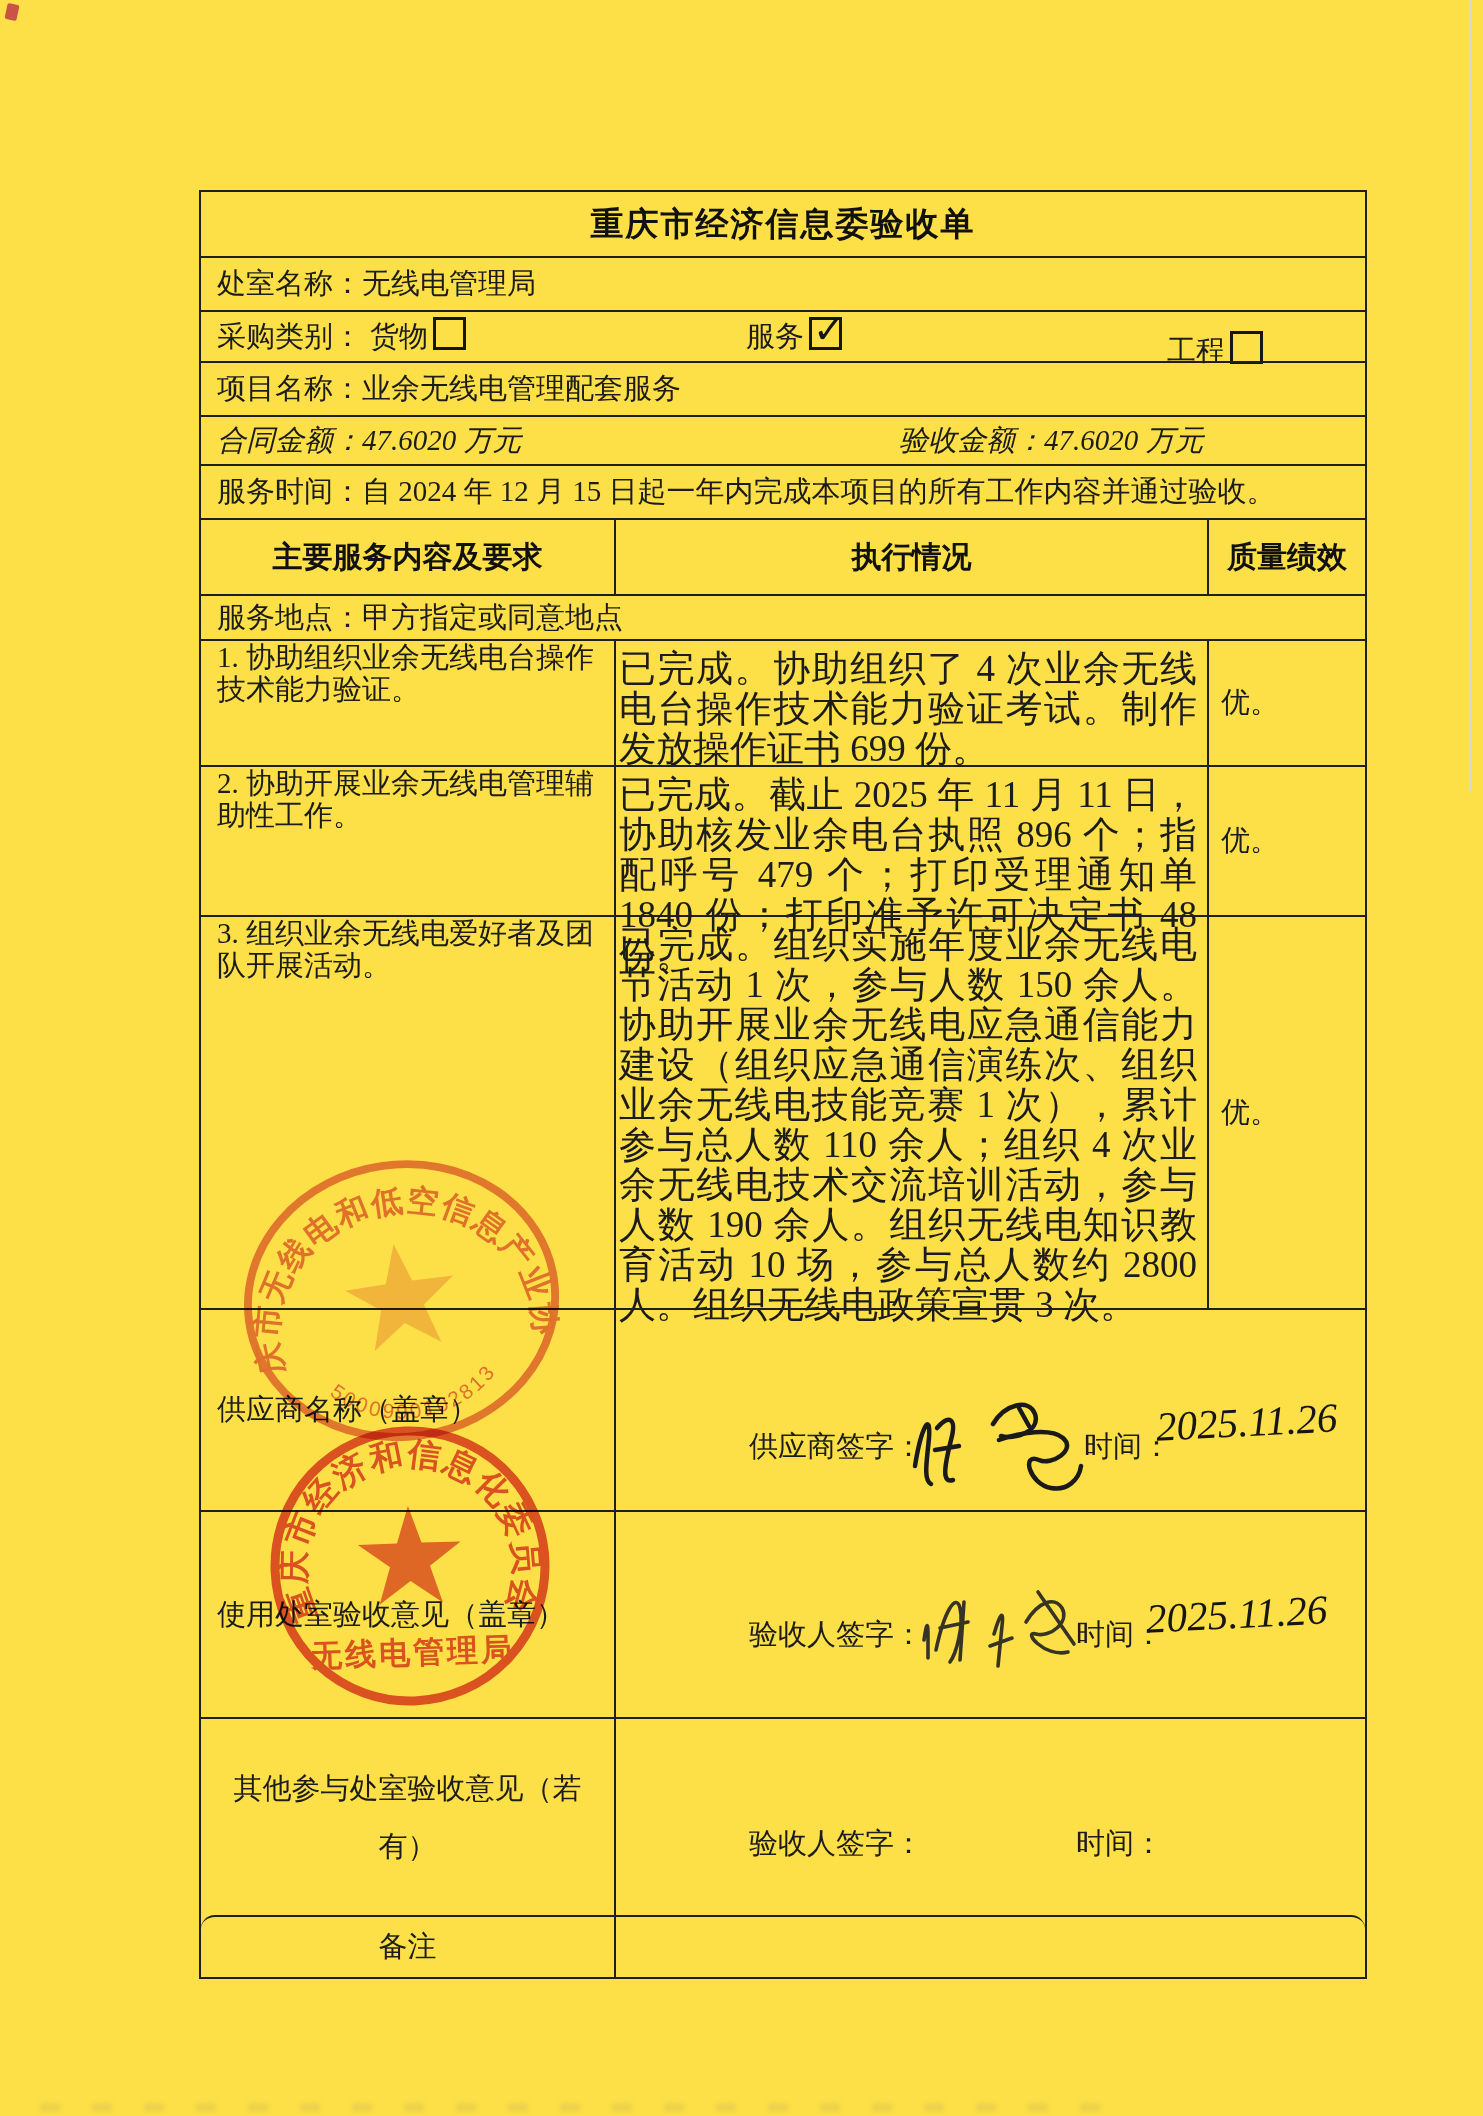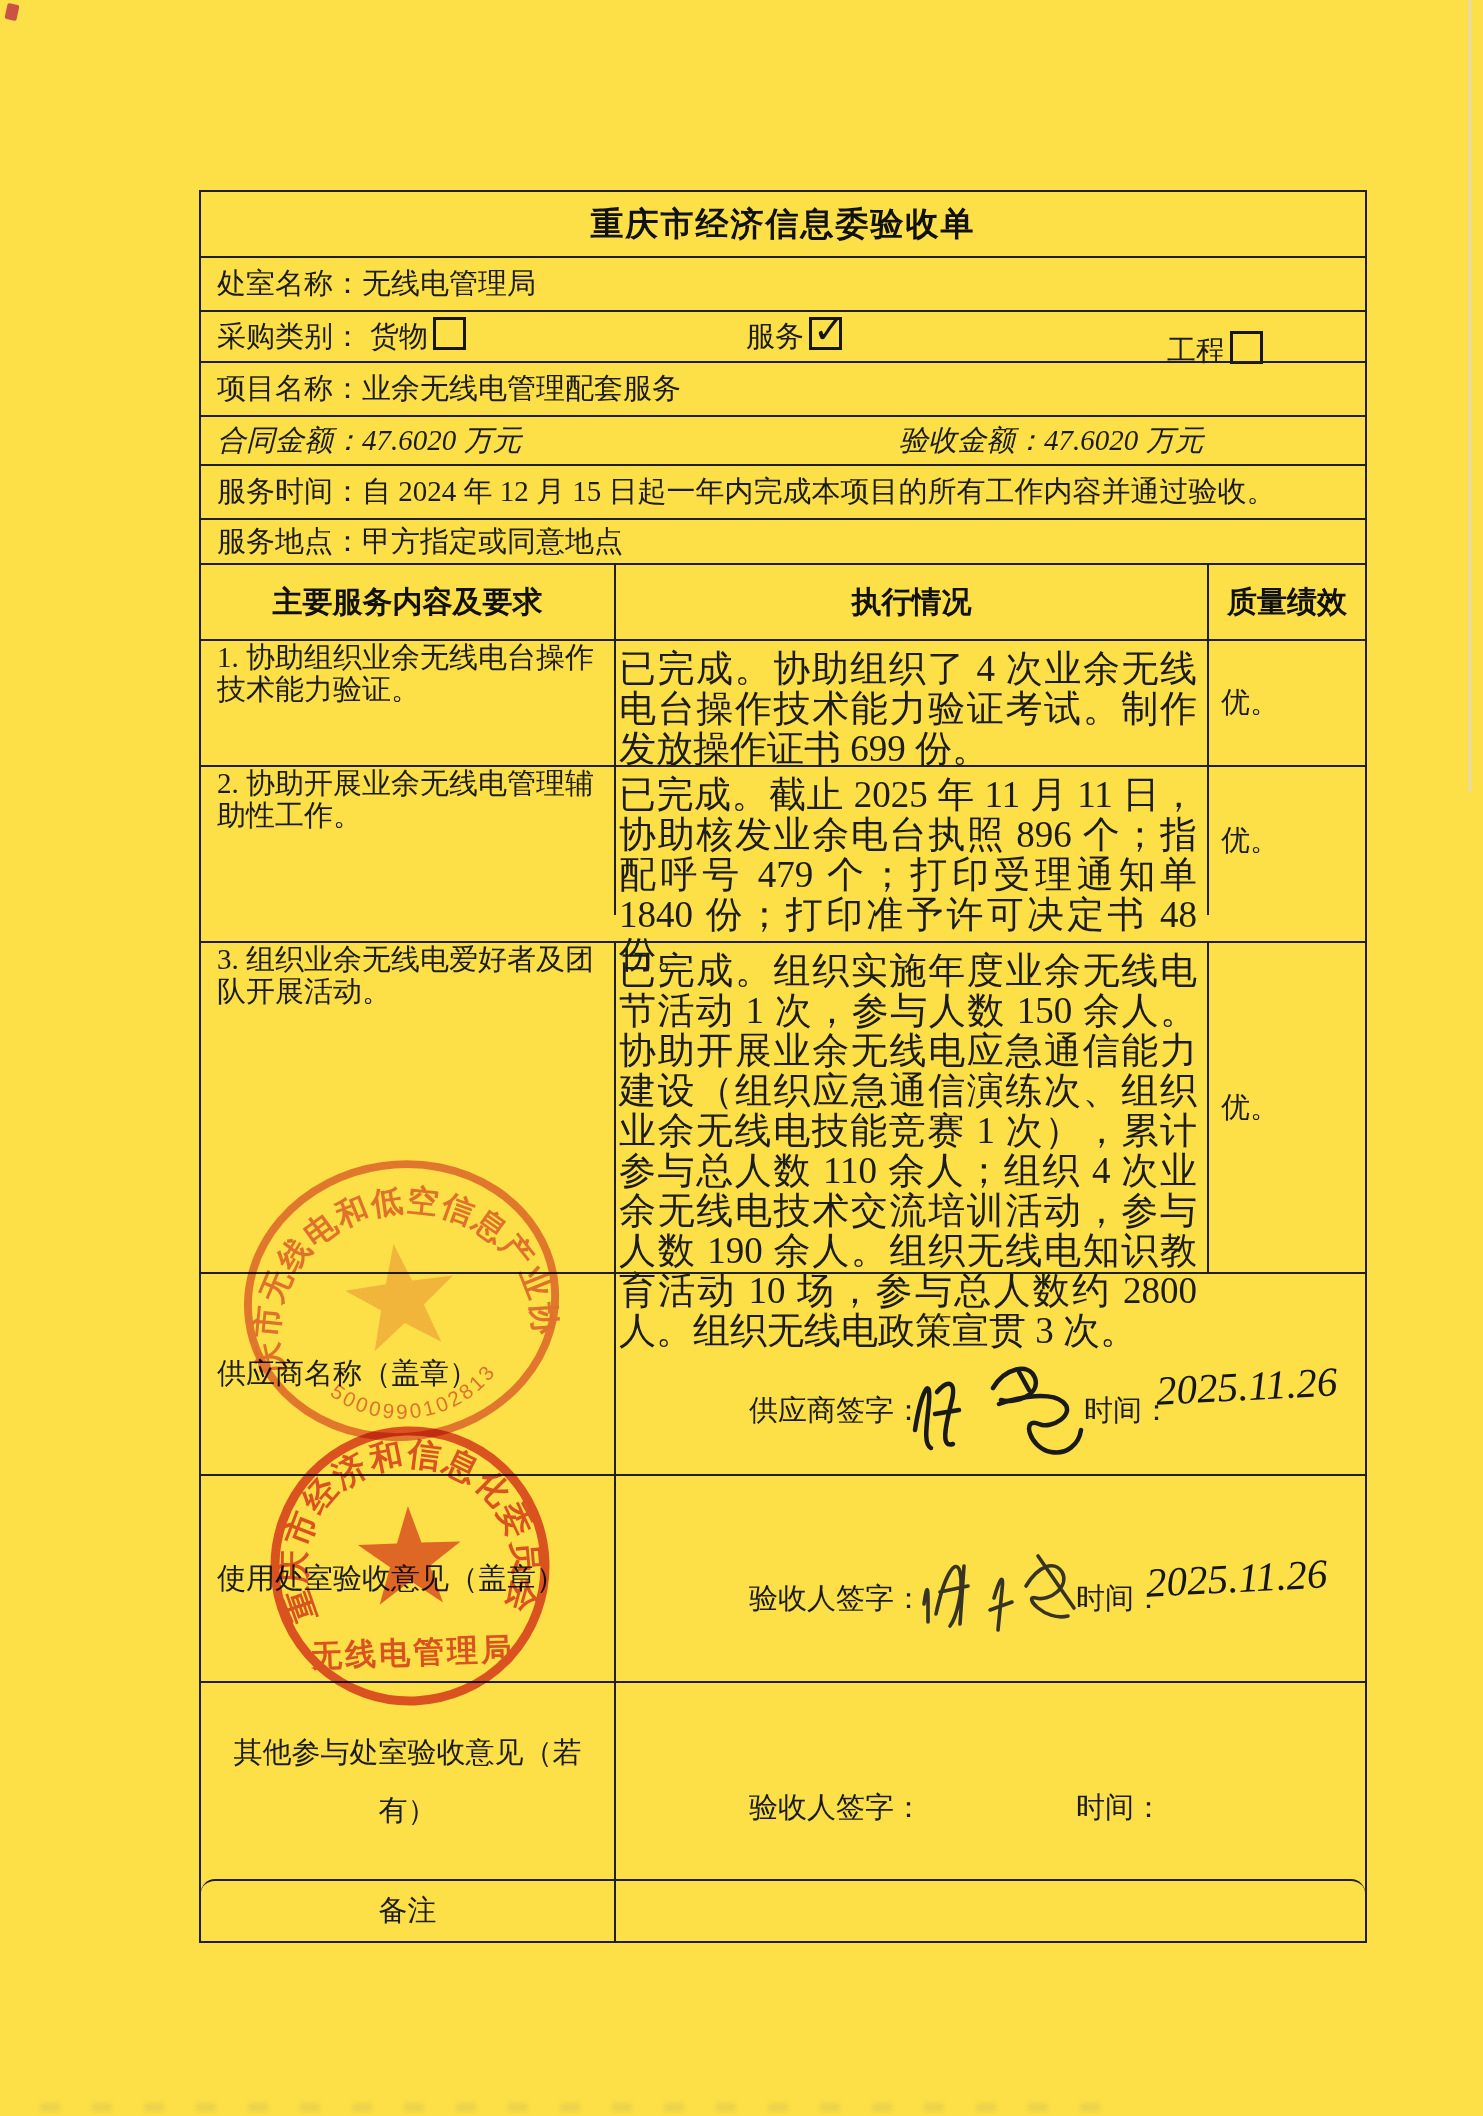--- a/index.html
+++ b/index.html
@@ -116,44 +116,44 @@
       <span class="abs" style="left:698px; white-space:nowrap; font-size:29px;">
         <span>验收金额：</span><span>47.6020 万元</span>
       </span>
     </div>
 
     <div class="row field-row" style="height:54px;">
       <span class="lbl">服务时间：</span>
       <span class="val">自 2024 年 12 月 15 日起一年内完成本项目的所有工作内容并通过验收。</span>
     </div>
 
-    <div class="row field-row" style="height:45px;">
-      <span class="lbl">服务地点：</span>
-      <span class="val">甲方指定或同意地点</span>
-    </div>
-
     <div class="row" style="height:76px;">
       <div class="cell cleft hdr-cell">主要服务内容及要求</div>
       <div class="cell cmid hdr-cell">执行情况</div>
       <div class="cell cright hdr-cell">质量绩效</div>
     </div>
 
+    <div class="row field-row" style="height:45px;">
+      <span class="lbl">服务地点：</span>
+      <span class="val">甲方指定或同意地点</span>
+    </div>
+
     <div class="row top-align" style="height:126px;">
       <div class="cell cleft item-cell">1. 协助组织业余无线电台操作技术能力验证。</div>
       <div class="cell cmid exec-cell">已完成。协助组织了 4 次业余无线电台操作技术能力验证考试。制作发放操作证书 699 份。</div>
       <div class="cell cright qual-cell">优。</div>
     </div>
 
     <div class="row top-align" style="height:150px;">
       <div class="cell cleft item-cell">2. 协助开展业余无线电管理辅助性工作。</div>
       <div class="cell cmid exec-cell">已完成。截止 2025 年 11 月 11 日，协助核发业余电台执照 896 个；指配呼号 479 个；打印受理通知单 1840 份；打印准予许可决定书 48 份。</div>
       <div class="cell cright qual-cell">优。</div>
     </div>
 
-    <div class="row top-align" style="height:331px;margin-top:26px;">
+    <div class="row top-align" style="height:393px;">
       <div class="cell cleft item-cell">3. 组织业余无线电爱好者及团队开展活动。</div>
       <div class="cell cmid exec-cell">已完成。组织实施年度业余无线电节活动 1 次，参与人数 150 余人。协助开展业余无线电应急通信能力建设（组织应急通信演练次、组织业余无线电技能竞赛 1 次），累计参与总人数 110 余人；组织 4 次业余无线电技术交流培训活动，参与人数 190 余人。组织无线电知识教育活动 10 场，参与总人数约 2800 人。组织无线电政策宣贯 3 次。</div>
       <div class="cell cright qual-cell">优。</div>
     </div>
 
     <div class="row" style="height:202px;">
       <div class="cell cleft stamp-label">供应商名称（盖章）</div>
       <div class="cell cwide" style="position:relative;">
         <div class="signline" style="left:133px; top:112px;">
           <span>供应商签字：</span>

